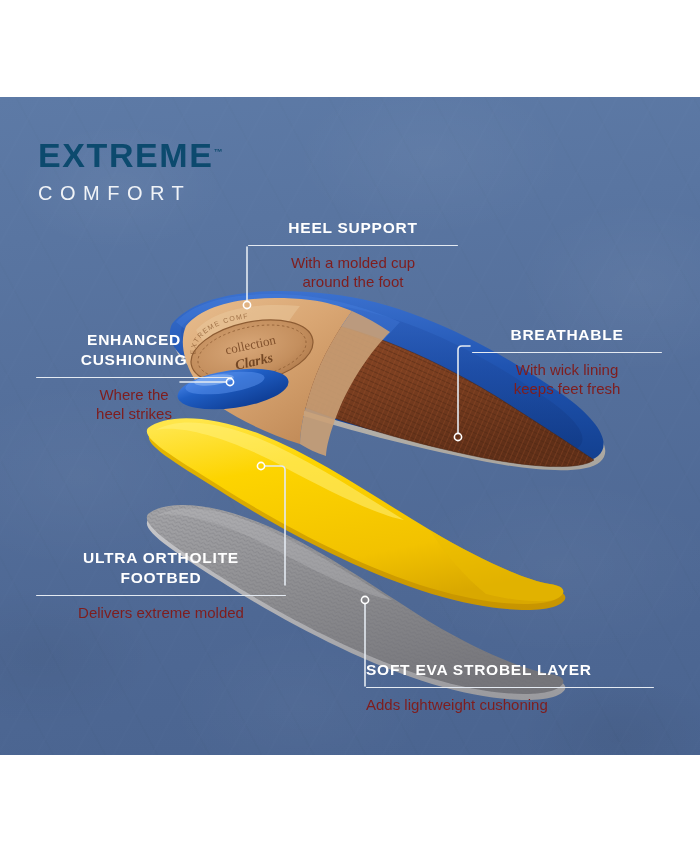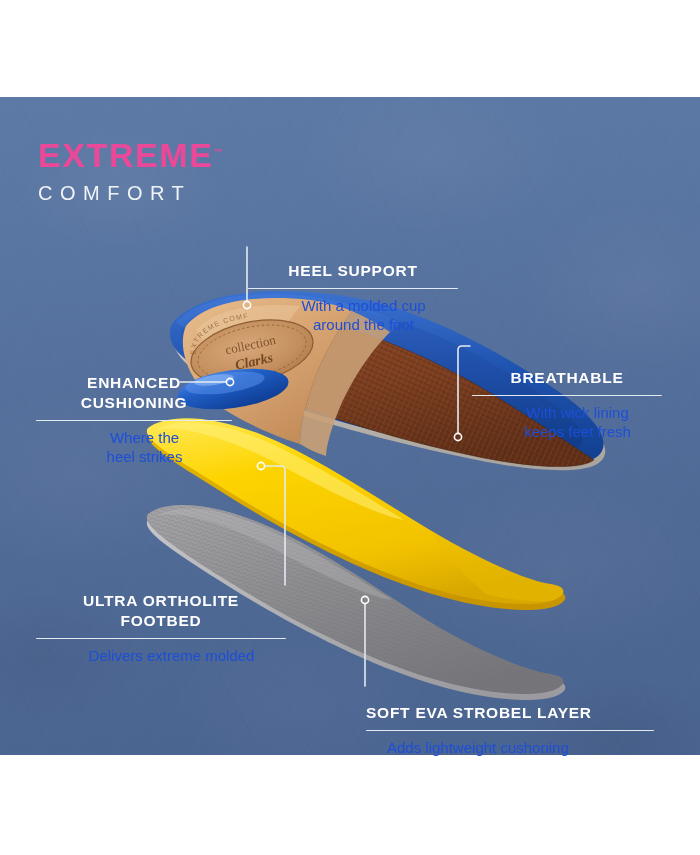--- a/index.html
+++ b/index.html
@@ -25,40 +25,39 @@
   #panel-texture{
     position:absolute;inset:0;opacity:.5;
     background-image:
       repeating-linear-gradient(118deg, rgba(255,255,255,.018) 0 2px, rgba(0,0,0,0) 2px 34px),
       repeating-linear-gradient(62deg, rgba(0,0,0,.016) 0 2px, rgba(0,0,0,0) 2px 46px);
   }
 
   
   #logo{position:absolute;left:38px;top:138px;}
   .logo-top{
-    font-size:34px;font-weight:bold;color:#ec4899;letter-spacing:1.6px;
+    font-size:34px;font-weight:bold;color:#0c4a6e;letter-spacing:1.6px;
     line-height:1;position:relative;display:inline-block;
   }
   .logo-tm{font-size:9px;vertical-align:super;letter-spacing:0;font-weight:bold;}
   .logo-bot{
     font-size:20px;font-weight:300;color:#f0f3f7;letter-spacing:7.5px;
     line-height:1;margin-top:11px;
   }
 
   
-  .callout{position:absolute;margin-top:43px;}
+  .callout{position:absolute;}
   .c-head{
     color:#ffffff;font-weight:bold;font-size:15.5px;letter-spacing:.75px;
     line-height:1.28;white-space:pre-line;
   }
   .c-rule{background:#e4eaf2;height:1.5px;margin:7px 0 8px 0;border-radius:1px;}
   .c-body{
-    color:#1d4ed8;font-weight:400;font-size:15px;line-height:1.24;
+    color:#7f1d1d;font-weight:400;font-size:15px;line-height:1.24;
     white-space:pre-line;
-    padding-left:21px;
   }
 
   #co-heel{left:248px;top:218px;width:210px;text-align:center;}
   #co-breathable{left:472px;top:325px;width:190px;text-align:center;}
   #co-cushion{left:36px;top:330px;width:196px;text-align:center;}
   #co-ortholite{left:36px;top:548px;width:250px;text-align:center;}
   #co-eva{left:366px;top:660px;width:288px;}
 
   
   #leaders{position:absolute;left:0;top:0;width:700px;height:855px;pointer-events:none;}

